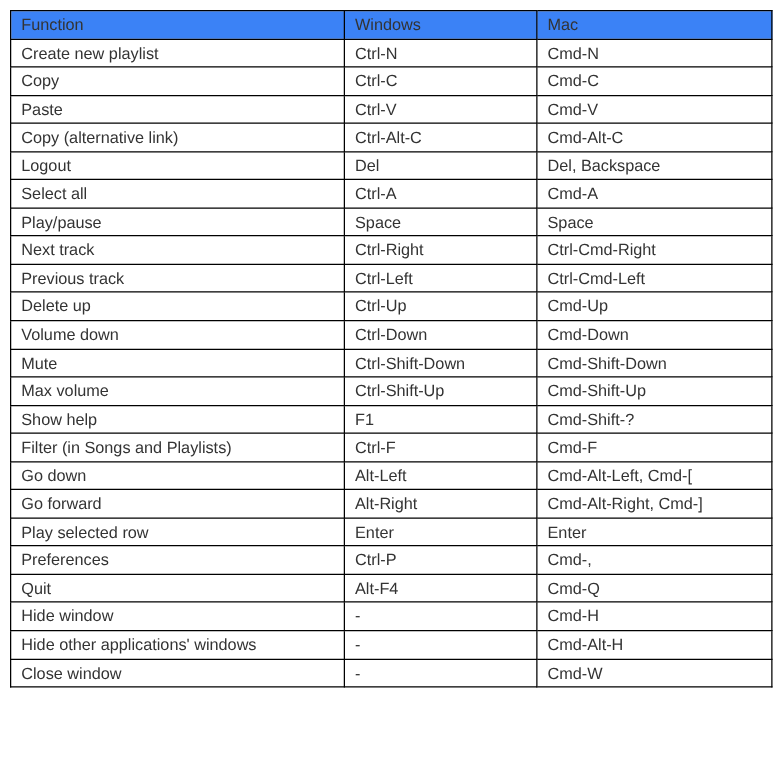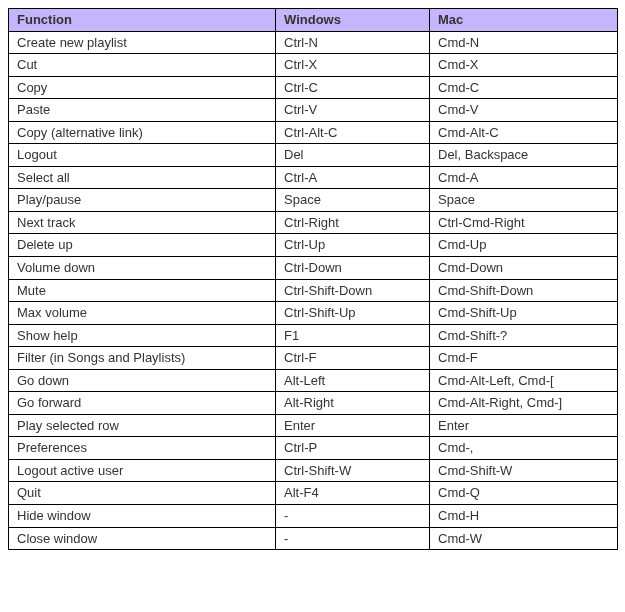--- a/index.html
+++ b/index.html
@@ -16,22 +16,22 @@
       table-layout: fixed;
     }
     th, td {
       border: 1px solid #000;
       padding: 2px 8px;
       text-align: left;
       vertical-align: middle;
       line-height: 1.35;
     }
     th {
-      font-weight: bold;
-      background: #c4b5fd;
+      font-weight: normal;
+      background: #3b82f6;
     }
     col.col-func { width: 267px; }
     col.col-win  { width: 154px; }
     col.col-mac  { width: 188px; }
   </style>
 </head>
 <body>
 
 <table>
   <colgroup>
@@ -44,25 +44,20 @@
       <th>Function</th>
       <th>Windows</th>
       <th>Mac</th>
     </tr>
   </thead>
   <tbody id="tbody">
   <tr>
         <td>Create new playlist</td>
         <td>Ctrl-N</td>
         <td>Cmd-N</td>
-      </tr>
-      <tr>
-        <td>Cut</td>
-        <td>Ctrl-X</td>
-        <td>Cmd-X</td>
       </tr>
       <tr>
         <td>Copy</td>
         <td>Ctrl-C</td>
         <td>Cmd-C</td>
       </tr>
       <tr>
         <td>Paste</td>
         <td>Ctrl-V</td>
         <td>Cmd-V</td>
@@ -84,20 +79,25 @@
       </tr>
       <tr>
         <td>Play/pause</td>
         <td>Space</td>
         <td>Space</td>
       </tr>
       <tr>
         <td>Next track</td>
         <td>Ctrl-Right</td>
         <td>Ctrl-Cmd-Right</td>
+      </tr>
+      <tr>
+        <td>Previous track</td>
+        <td>Ctrl-Left</td>
+        <td>Ctrl-Cmd-Left</td>
       </tr>
       <tr>
         <td>Delete up</td>
         <td>Ctrl-Up</td>
         <td>Cmd-Up</td>
       </tr>
       <tr>
         <td>Volume down</td>
         <td>Ctrl-Down</td>
         <td>Cmd-Down</td>
@@ -136,33 +136,33 @@
         <td>Play selected row</td>
         <td>Enter</td>
         <td>Enter</td>
       </tr>
       <tr>
         <td>Preferences</td>
         <td>Ctrl-P</td>
         <td>Cmd-,</td>
       </tr>
       <tr>
-        <td>Logout active user</td>
-        <td>Ctrl-Shift-W</td>
-        <td>Cmd-Shift-W</td>
-      </tr>
-      <tr>
         <td>Quit</td>
         <td>Alt-F4</td>
         <td>Cmd-Q</td>
       </tr>
       <tr>
         <td>Hide window</td>
         <td>-</td>
         <td>Cmd-H</td>
       </tr>
       <tr>
+        <td>Hide other applications' windows</td>
+        <td>-</td>
+        <td>Cmd-Alt-H</td>
+      </tr>
+      <tr>
         <td>Close window</td>
         <td>-</td>
         <td>Cmd-W</td>
       </tr>
     </tbody>
 </table>
 
 </body></html>

